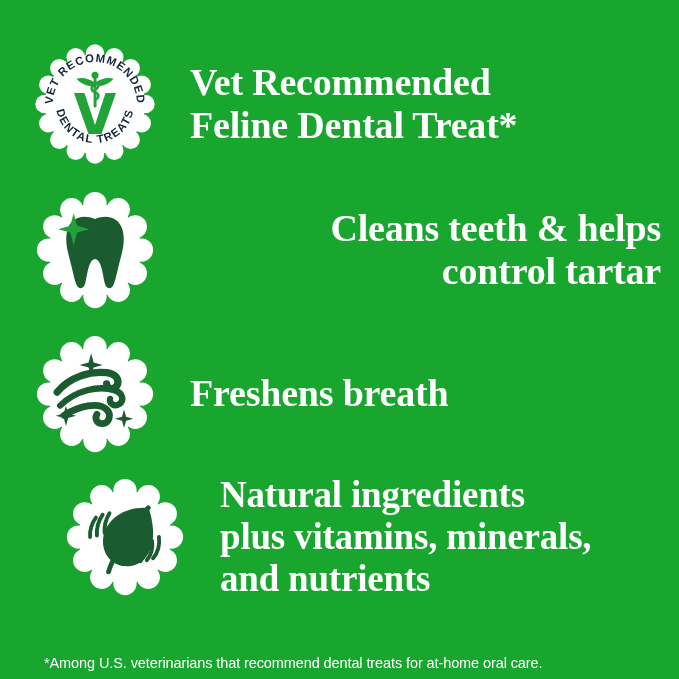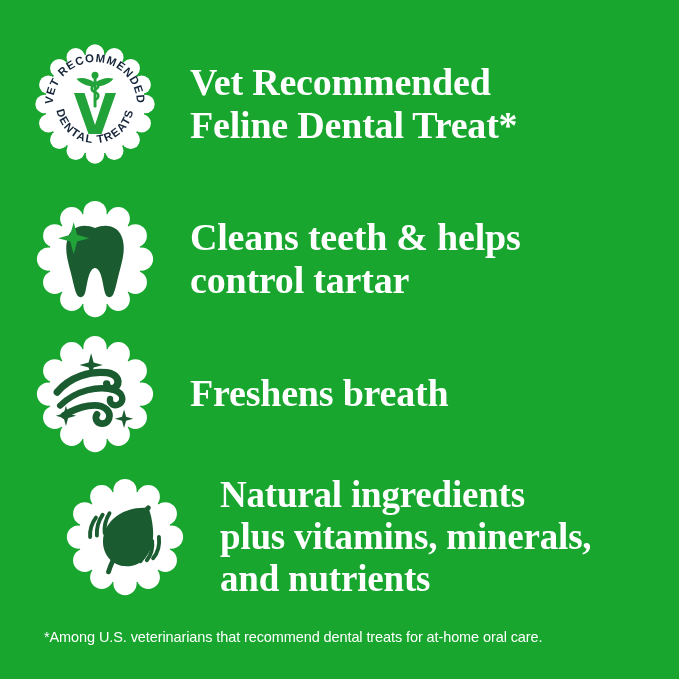--- a/index.html
+++ b/index.html
@@ -25,21 +25,21 @@
   
   .feature-row {
     position: absolute;
     left: 0;
     width: 679px;
     display: flex;
     align-items: center;
   }
 
   .row-1 { top: 42px;  height: 124px; }
-  .row-2 { top: 199px; height: 120px; }
+  .row-2 { top: 190px; height: 120px; text-align: right; }
   .row-3 { top: 334px; height: 120px; }
   .row-4 { top: 475px; height: 124px; margin-left: 30px; }
 
   .icon-slot {
     width: 190px;
     min-width: 190px;
     display: flex;
     align-items: center;
     justify-content: center;
   }
@@ -58,21 +58,21 @@
     letter-spacing: -0.2px;
     white-space: pre-line;
   }
 
   .feature-text.small { font-size: 37px; }
 
   
   .footnote {
     position: absolute;
     left: 44px;
-    top: 628px;
+    top: 654px;
     width: 600px;
     color: #ffffff;
     font-family: "Liberation Sans", "DejaVu Sans", sans-serif;
     font-weight: 400;
     font-size: 14.5px;
     letter-spacing: -0.1px;
     line-height: 1.3;
   }
 
   

